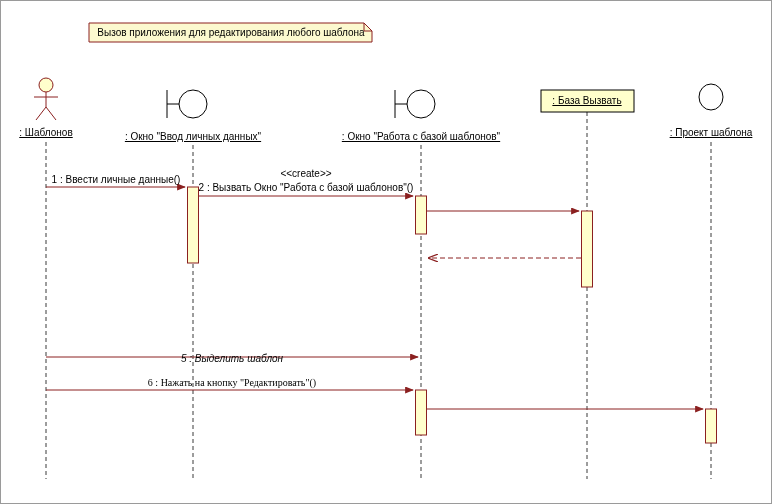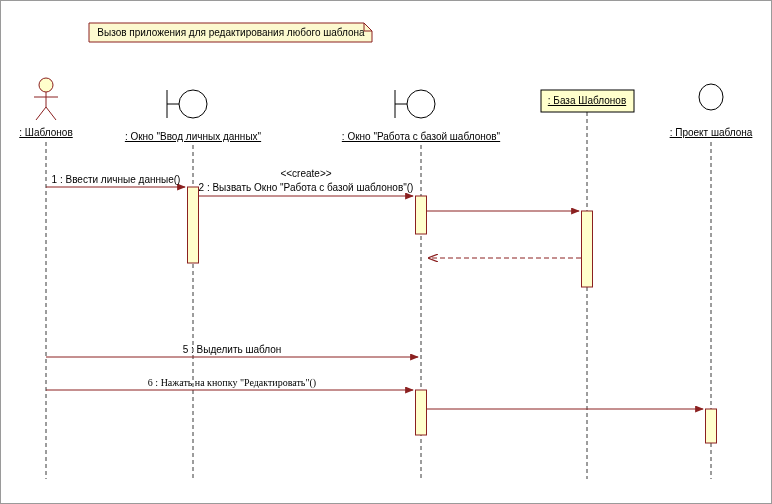--- a/index.html
+++ b/index.html
@@ -93,22 +93,22 @@
       <line x1="45" y1="389" x2="412" y2="389" marker-end="url(#mArrow)"></line>
       <line x1="426" y1="408" x2="702" y2="408" marker-end="url(#mArrow)"></line>
     </g>
   </svg>
 
   <div class="lbl center" style="left:230px; top:26px;">Вызов приложения для редактирования любого шаблона</div>
 
   <div class="lbl center u" style="left:45px;  top:126px;">: Шаблонов</div>
   <div class="lbl center u" style="left:192px; top:130px;">: Окно "Ввод личных данных"</div>
   <div class="lbl center u" style="left:420px; top:130px;">: Окно "Работа с базой шаблонов"</div>
-  <div class="lbl center u" style="left:586px; top:94px;">: База Шаблонов</div>
+  <div class="lbl center u" style="left:586px; top:94px;">: База Вызвать</div>
   <div class="lbl center u" style="left:710px; top:126px;">: Проект шаблона</div>
 
   <div class="lbl center" style="left:115px; top:173px;">1 : Ввести личные данные()</div>
   <div class="lbl center" style="left:305px; top:167px;text-align:right;">&lt;&lt;create&gt;&gt;</div>
   <div class="lbl center" style="left:305px; top:181px;">2 : Вызвать Окно "Работа с базой шаблонов"()</div>
-  <div class="lbl center" style="left:231px; top:343px;">5 : Выделить шаблон</div>
+  <div class="lbl center" style="left:231px; top:352px;font-style:italic;">5 : Выделить шаблон</div>
   <div class="lbl center" style="left:231px; top:376px;font-family:Liberation Serif, serif;">6 : Нажать на кнопку "Редактировать"()</div>
 
 </div>
 
 </body></html>

